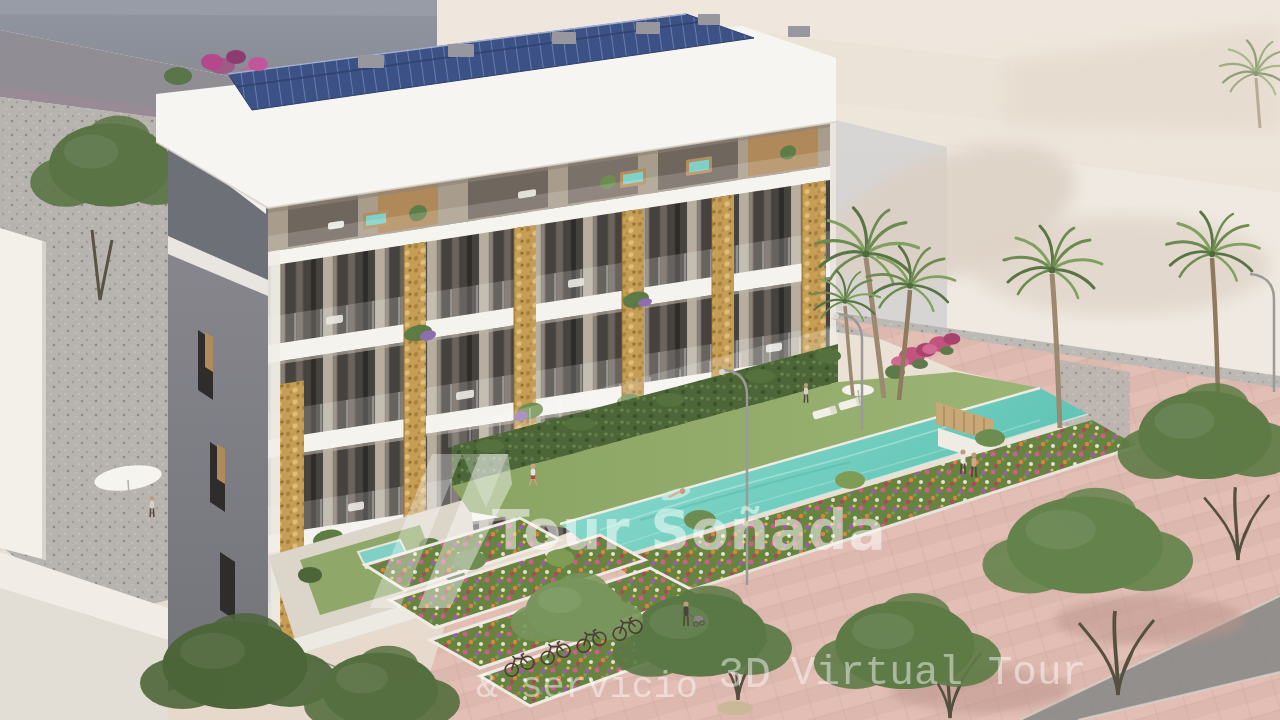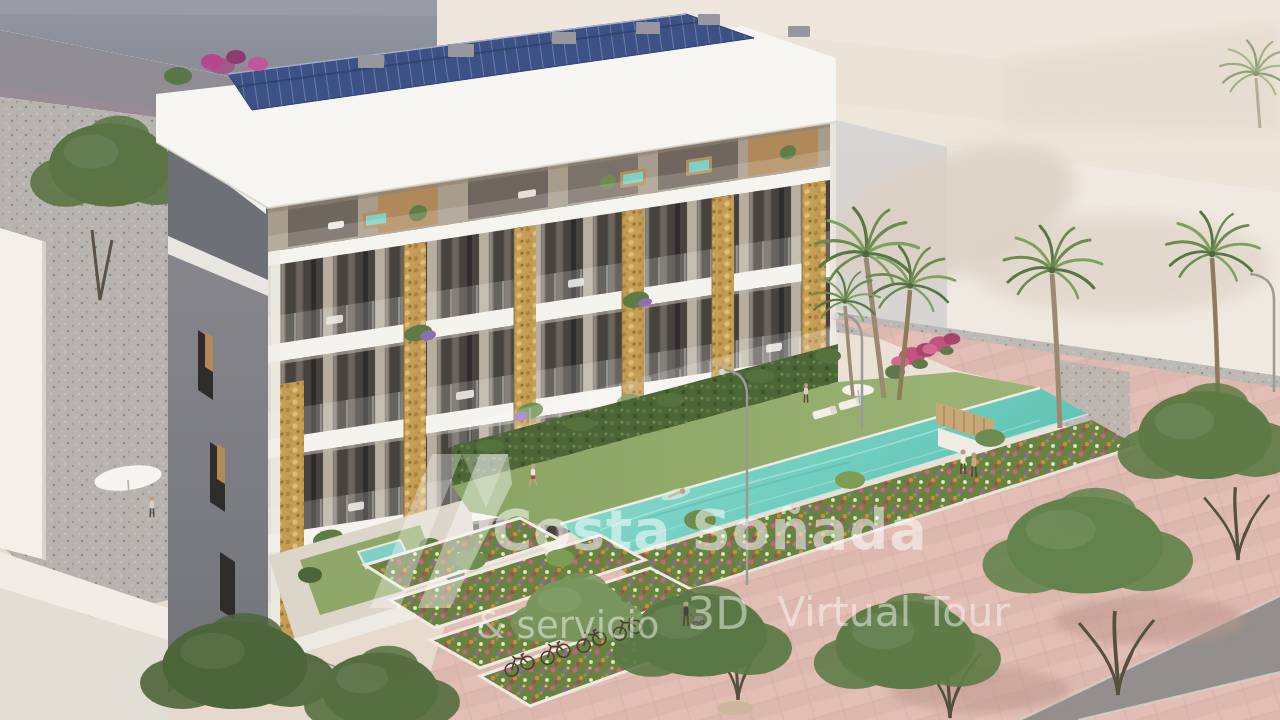--- a/index.html
+++ b/index.html
@@ -5,22 +5,22 @@
   html,body{margin:0;padding:0;background:#222;}
   .stage{position:relative;width:1280px;height:720px;overflow:hidden;
          font-family:"DejaVu Sans","Liberation Sans",sans-serif;}
   .stage svg.scene{position:absolute;left:0;top:0;}
   .watermark{position:absolute;left:0;top:0;width:100%;height:100%;pointer-events:none;}
   .wm-logo{position:absolute;left:366px;top:436px;}
   .wm-line1{position:absolute;left:492px;top:498px;font-size:55px;font-weight:bold;
             letter-spacing:1px;color:rgba(255,255,255,0.52);white-space:nowrap;}
   .wm-line2{position:absolute;left:452px;top:545px;font-size:59px;font-weight:bold;
             letter-spacing:0.5px;color:rgba(255,255,255,0.50);white-space:nowrap;}
-  .wm-line3{position:absolute;left:476px;top:588px;display:flex;align-items:flex-start;
-            gap:28px;color:rgba(255,255,255,0.47);white-space:nowrap;}
+  .wm-line3{position:absolute;left:476px;top:650px;display:flex;align-items:flex-start;
+            gap:20px;color:rgba(255,255,255,0.47);white-space:nowrap;font-family:Liberation Mono, monospace;}
   .wm-line3 .t-pre{font-size:37px;margin-top:16px;}
   .wm-line3 .t-3d{font-size:44px;font-weight:normal;margin-top:0;}
   .wm-line3 .t-suf{font-size:41px;}
 </style>
 </head>
 <body>
 
 <div class="stage">
 <svg class="scene" width="1280" height="720" viewBox="0 0 1280 720">
 <defs>
@@ -526,20 +526,20 @@
 </g>
 
 </svg>
 
 <div class="watermark">
   <svg class="wm-logo" width="150" height="178" viewBox="0 0 150 178">
     <polygon points="4,172 66,18 96,18 34,172" fill="#ffffff" opacity="0.34"></polygon>
     <polygon points="52,172 114,18 142,18 146,48 84,172" fill="#ffffff" opacity="0.42"></polygon>
     <polygon points="96,18 142,18 120,72" fill="#ffffff" opacity="0.26"></polygon>
   </svg>
-  <div class="wm-line1">Costa Soñada</div>
+  <div class="wm-line1">Tour Soñada</div>
   <div class="wm-line3">
     <span class="t-pre">&amp; servicio</span>
     <span class="t-3d">3D</span>
     <span class="t-suf">Virtual Tour</span>
   </div>
 </div>
 </div>
 
 </body></html>

